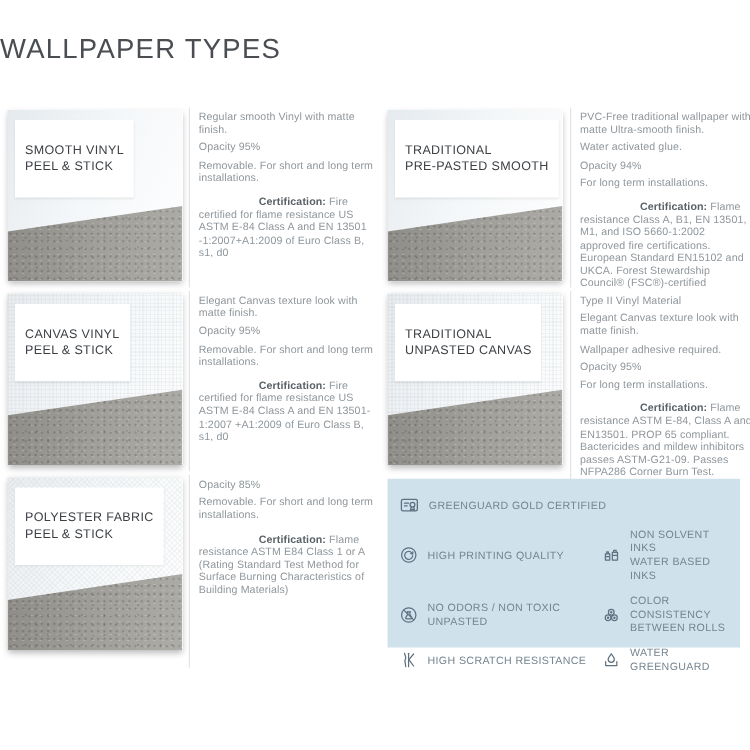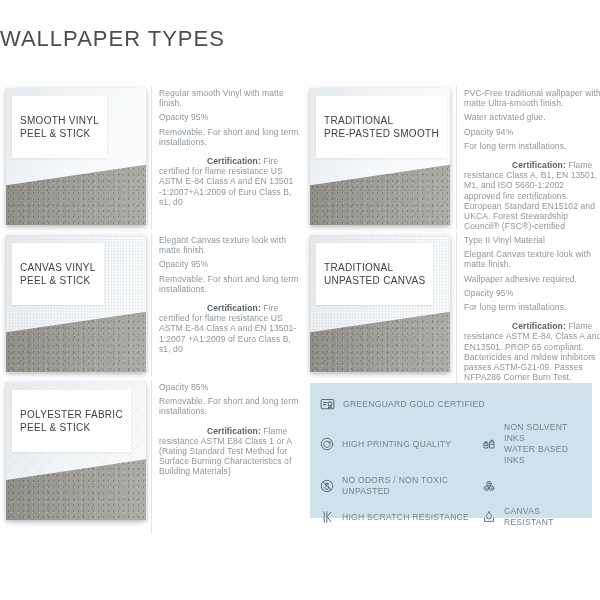--- a/index.html
+++ b/index.html
@@ -197,36 +197,40 @@
 
   <div class="feature">
     <svg width="16" height="16" viewBox="0 0 24 24">
       <circle cx="12" cy="8.6" r="3.4"></circle>
       <circle cx="8.2" cy="15.3" r="3.4"></circle>
       <circle cx="15.8" cy="15.3" r="3.4"></circle>
       <circle cx="12" cy="8.6" r="0.7"></circle>
       <circle cx="8.2" cy="15.3" r="0.7"></circle>
       <circle cx="15.8" cy="15.3" r="0.7"></circle>
     </svg>
+    <div class="ftxt">
+      <span>COLOR CONSISTENCY</span>
+      <span>BETWEEN ROLLS</span>
+    </div>
   </div>
 
   <div class="feature">
     <svg width="16" height="16" viewBox="0 0 24 24">
       <path d="M7 4l1.4 5-1 4 1 7"></path>
       <path d="M11.8 4v16"></path>
       <path d="M17.8 4.8l-5.6 6.7 5.6 7.7"></path>
     </svg>
     <div class="ftxt">
       <span>HIGH SCRATCH RESISTANCE</span>
     </div>
   </div>
 
   <div class="feature">
     <svg width="16" height="16" viewBox="0 0 24 24">
       <path d="M12 4.6c2.3 2.9 3.7 4.7 3.7 6.6a3.7 3.7 0 1 1-7.4 0c0-1.9 1.4-3.7 3.7-6.6z"></path>
       <path d="M5.3 13.8v4.8h13.4v-4.8"></path>
     </svg>
     <div class="ftxt">
-      <span>CANVAS RESISTANT</span>
+      <span>WATER GREENGUARD</span>
     </div>
   </div>
 
 </div>
 
 </body></html>

